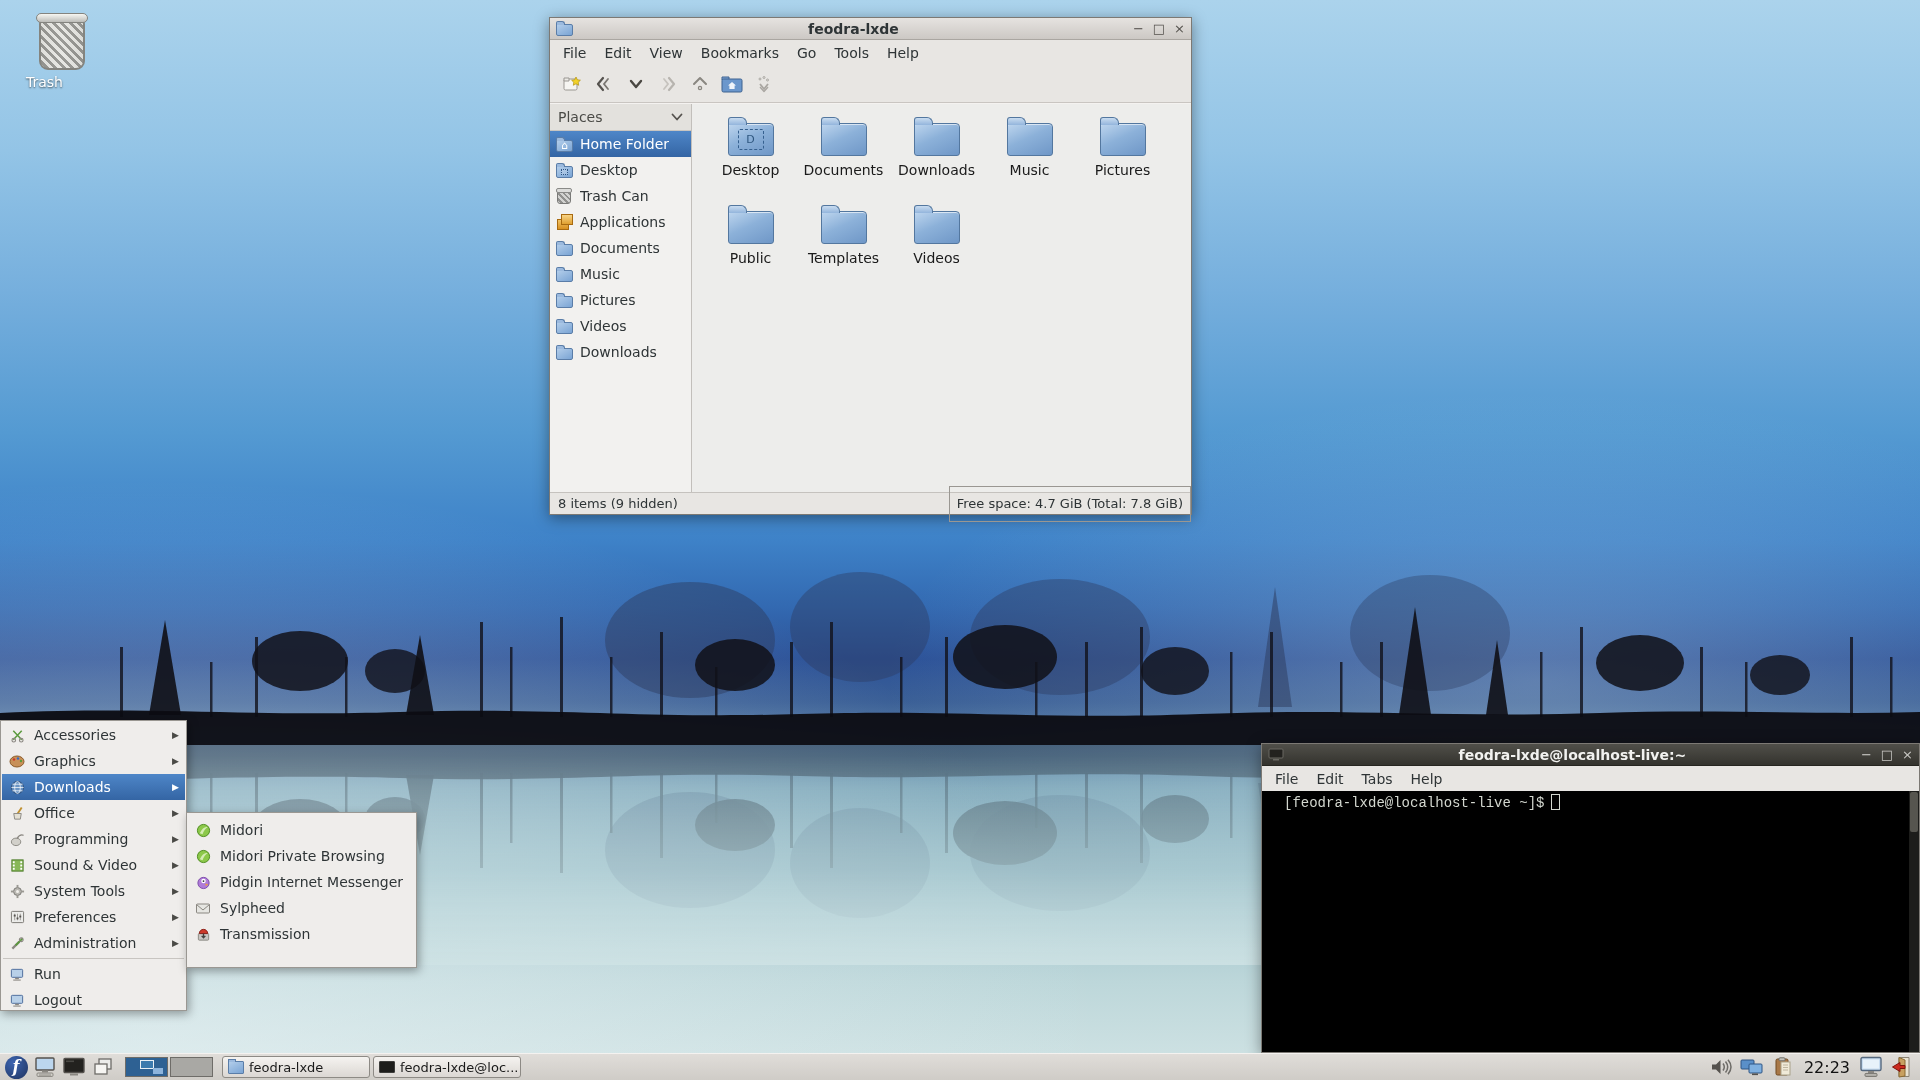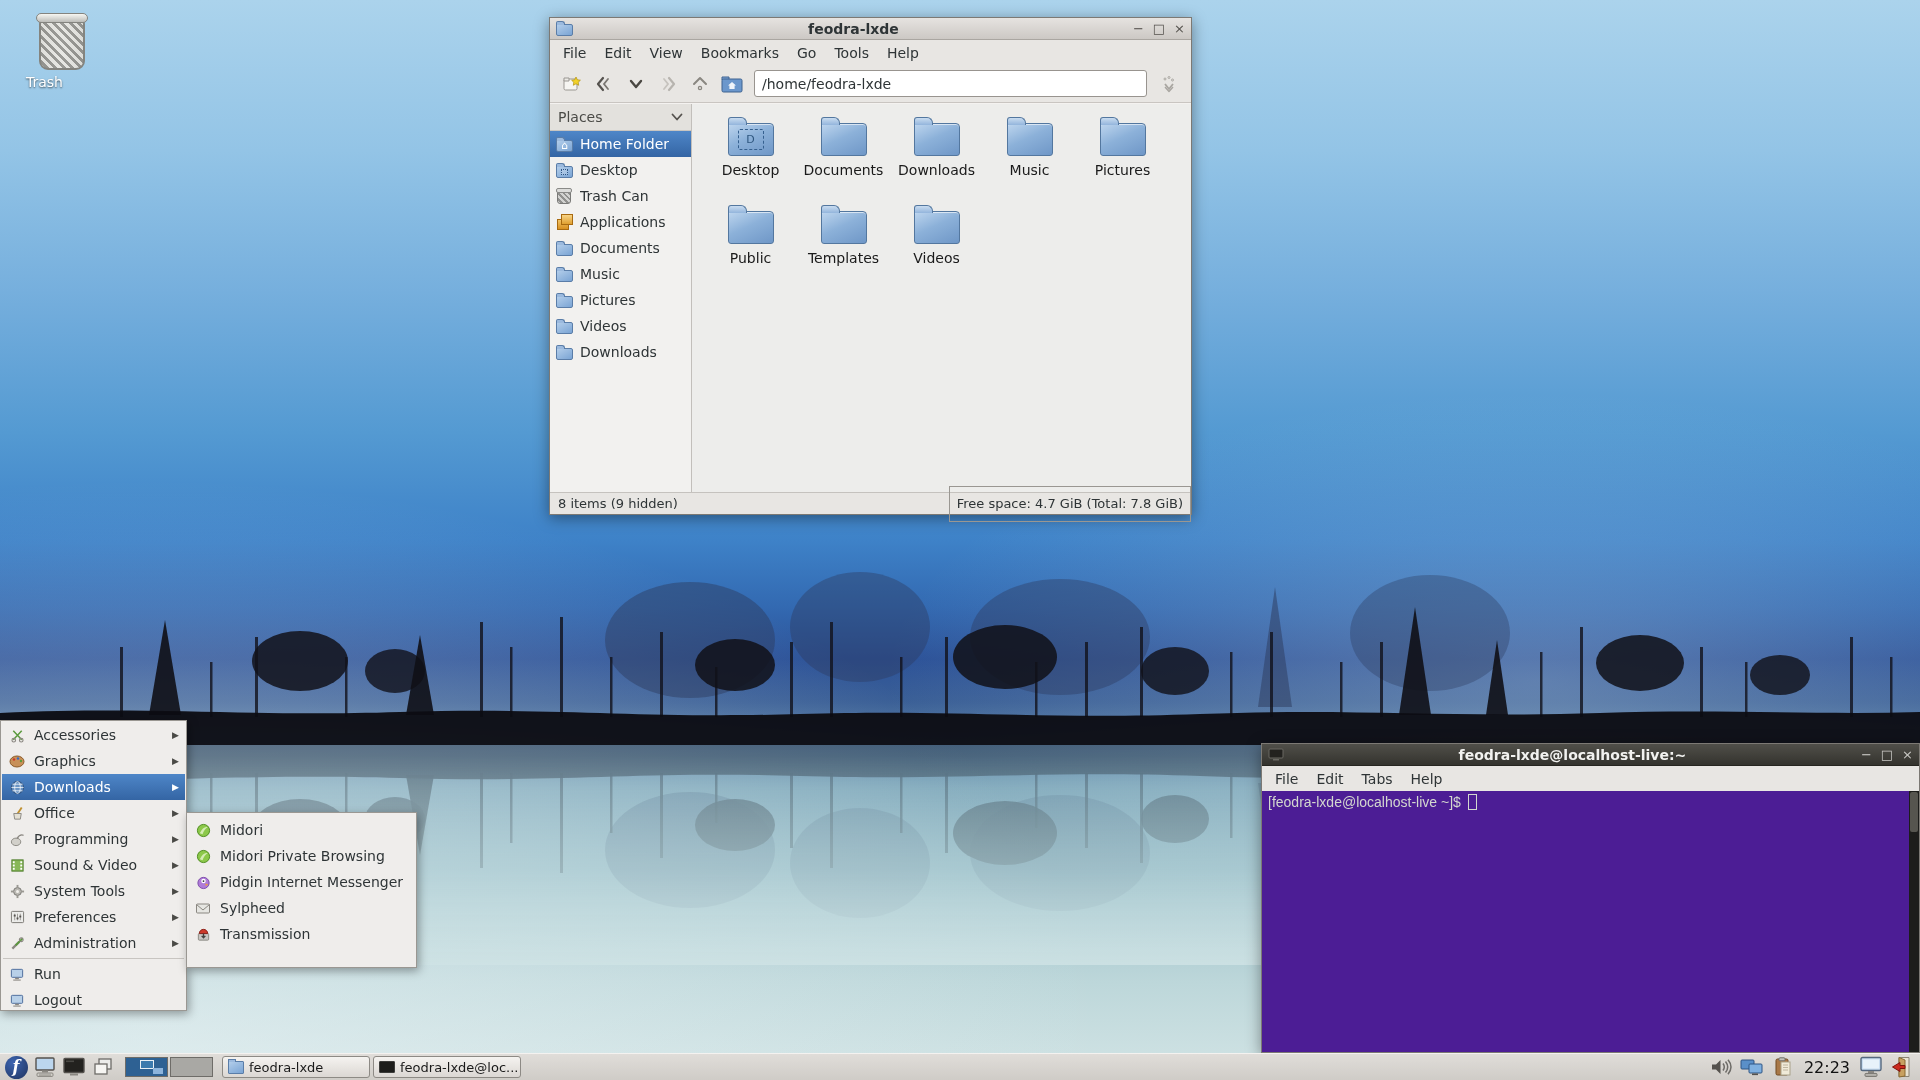--- a/index.html
+++ b/index.html
@@ -97,21 +97,21 @@
   .i-trash16::before { content:""; position:absolute; top:-3px; left:-2px; right:-2px; height:3px; background:#dcdcda; border:1px solid #8a8a88; border-radius:2px; }
   .i-apps16 { position:absolute; inset:0; }
   .i-apps16::before { content:""; position:absolute; left:1px; bottom:1px; width:10px; height:9px; background:linear-gradient(#f2c466,#d89020); border:1px solid #a86a10; }
   .i-apps16::after { content:""; position:absolute; right:1px; top:0; width:10px; height:9px; background:linear-gradient(#f8d486,#e0a030); border:1px solid #a86a10; }
 
   
   .term { left:1261px; top:743px; width:659px; height:310px; z-index:5; }
   .term .titlebar { background:linear-gradient(#504f49,#34332e); border-bottom:1px solid #262520; }
   .term .titlebar .title { color:#f2f2f0; }
   .term .win-btn { color:#c9c8c4; }
-  .term-body { flex:1; background:#4c1d95; position:relative; font-family:Liberation Sans, sans-serif; font-size:14px; color:#d3d7cf; padding:3px 6px; }
+  .term-body { flex:1; background:#000000; position:relative; font-family:Liberation Mono, monospace; font-size:14px; color:#d3d7cf; padding:3px 22px; }
   .term-cursor { display:inline-block; width:9px; height:16px; border:1px solid #d3d7cf; vertical-align:-3px; margin-left:7px; }
   .term-scroll { position:absolute; top:0; right:0; bottom:0; width:10px; background:#1d1d1b; }
   .term-scroll .thumb { position:absolute; top:1px; left:1px; right:1px; height:40px; background:#56554f; border-radius:2px; }
 
   
   .app-menu { position:absolute; left:0; top:720px; width:187px; height:291px; z-index:8;
     background:#efedeb; border:1px solid #9a9792; box-shadow:2px 3px 9px rgba(0,0,0,.35); padding:1px; }
   .menu-row { height:26px; display:flex; align-items:center; gap:8px; padding:0 4px 0 6px; font-size:14px; color:#2e3436; }
   .menu-row .lbl { flex:1; white-space:nowrap; }
   .menu-row .arrow { font-size:9px; color:#4a4a46; padding-right:2px; }
@@ -262,21 +262,20 @@
           <circle cx="8" cy="12" r="1.6" fill="none" stroke="#8a8781" stroke-width="1.3"></circle>
         </svg>
       </span>
       <span class="tbtn">
         <svg width="22" height="18" viewBox="0 0 22 18">
           <path d="M1 5 h7 v-3 h-7 z" fill="#7fa6d6" stroke="#3f6390"></path>
           <rect x="1" y="4" width="20" height="13" rx="1.5" fill="#6b97cc" stroke="#3f6390"></rect>
           <path d="M11 7 l4 3.5 h-1.4 v3.5 h-5.2 v-3.5 h-1.4 z" fill="#fff" opacity=".9"></path>
         </svg>
       </span>
-      <input class="pathbar" value="/home/feodra-lxde" style="">
       <span class="tbtn">
         <svg width="18" height="18" viewBox="0 0 18 18">
           <circle cx="5" cy="4" r="1" fill="none" stroke="#a9a6a1"></circle>
           <circle cx="9" cy="2.5" r="1" fill="none" stroke="#a9a6a1"></circle>
           <circle cx="12.5" cy="5" r="1" fill="none" stroke="#a9a6a1"></circle>
           <path d="M5 9 L9 14 L13 9" fill="none" stroke="#a9a6a1" stroke-width="1.8" stroke-linejoin="round"></path>
           <path d="M5 12 L9 16.5 L13 12" fill="none" stroke="#a9a6a1" stroke-width="1.4" stroke-linejoin="round"></path>
         </svg>
       </span>
     </div>

